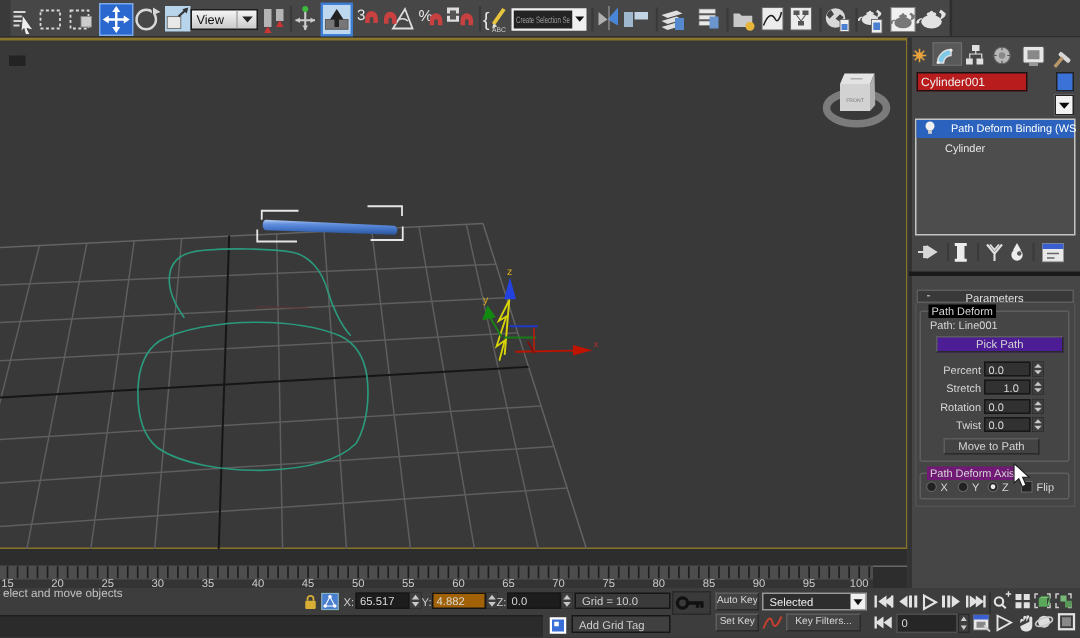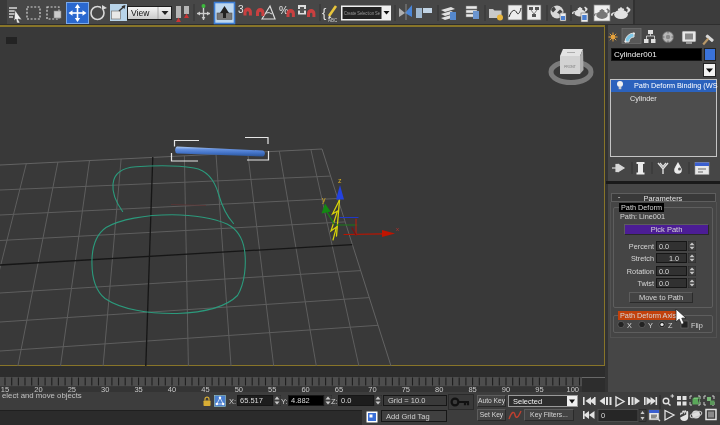--- a/index.html
+++ b/index.html
@@ -359,21 +359,21 @@
       <circle cx="60" cy="9" r="2.2" fill="#888"></circle>
       <path d="M60,3.5 v2 M60,12.5 v2 M54.5,9 h2 M63.5,9 h2" stroke="#555" stroke-width="0.8"></path>
       <rect x="74" y="3" width="14" height="11" rx="1" fill="#e6e6e6" stroke="#555" stroke-width="0.7"></rect>
       <rect x="77" y="5.5" width="8" height="6" fill="#888"></rect>
       <rect x="78" y="14" width="6" height="2" fill="#999"></rect>
       <g transform="translate(99,8) rotate(40)">
         <rect x="-1" y="-1.5" width="9" height="3" rx="1" fill="#d8d8d8"></rect>
         <rect x="1.5" y="1" width="2.2" height="8" fill="#b89868"></rect>
       </g>
     </svg>
-    <div style="position:absolute;left:611px;top:48px;width:91px;height:13px;background:#000000;border:1px solid #161616;box-sizing:border-box;color:#f0f0f0;font-size:8px;line-height:12px;padding-left:2px;overflow:hidden;">Cylinder001</div>
+    <div style="position:absolute;left:611px;top:48px;width:74px;height:13px;background:#b91c1c;border:1px solid #161616;box-sizing:border-box;color:#f0f0f0;font-size:8px;line-height:12px;padding-left:2px;overflow:hidden;">Cylinder001</div>
     <div style="position:absolute;left:704px;top:48px;width:12px;height:13px;background:#3a72d8;border:1px solid #222;box-sizing:border-box"></div>
     <div style="position:absolute;left:703px;top:63px;width:13px;height:14px;background:#f2f2f2;border:1px solid #222;box-sizing:border-box"></div>
     <svg width="13" height="14" style="position:absolute;left:703px;top:63px">
       <polygon points="3,5.5 10,5.5 6.5,9.5" fill="#0a0a0a"></polygon>
     </svg>
     <div style="position:absolute;left:610px;top:79px;width:107px;height:78px;background:#4d4d4d;border:1px solid #c4c4c4;box-sizing:border-box"></div>
     <div style="position:absolute;left:611px;top:80px;width:105px;height:12px;background:#2b62bd"></div>
     <svg width="10" height="11" style="position:absolute;left:615px;top:80px">
       <circle cx="5" cy="4" r="3" fill="#f0f0f0"></circle>
       <rect x="3.7" y="6.7" width="2.6" height="2.5" fill="#ccc"></rect>
@@ -433,21 +433,21 @@
     </svg>
     <div style="position:absolute;left:604px;top:279.2px;width:50px;text-align:right;color:#d6d6d6;font-size:7.3px">Twist</div>
     <div style="position:absolute;left:656px;top:278px;width:31px;height:10px;background:#313131;border:1px solid #161616;box-sizing:border-box;color:#d8d8d8;font-size:7.3px;line-height:9px;padding-left:2px;overflow:hidden;">0.0</div>
     <svg width="8" height="10" style="position:absolute;left:688px;top:278px">
       <rect width="8" height="10" fill="#3e3e3e" stroke="#222" stroke-width="0.6"></rect>
       <polygon points="4,1.5 1.5,4.2 6.5,4.2" fill="#c8c8c8"></polygon>
       <polygon points="4,8.5 1.5,5.8 6.5,5.8" fill="#c8c8c8"></polygon>
     </svg>
     <div style="position:absolute;left:629px;top:292px;width:64px;height:11px;background:#434343;border:1px solid #2a2a2a;border-top-color:#5d5d5d;border-left-color:#5d5d5d;box-sizing:border-box;color:#d6d6d6;font-size:7.5px;line-height:9px;text-align:center;overflow:hidden;white-space:nowrap">Move to Path</div>
     <div style="position:absolute;left:613px;top:315px;width:98px;height:16px;border:1px solid #5e5e5e;border-radius:2px"></div>
-    <div style="position:absolute;left:618px;top:310.5px;background:#c2410c;padding:0 2px;color:#d6d6d6;font-size:7.3px">Path Deform Axis</div>
+    <div style="position:absolute;left:618px;top:310.5px;background:#701a75;padding:0 2px;color:#d6d6d6;font-size:7.3px">Path Deform Axis</div>
     <svg width="98" height="12" style="position:absolute;left:613px;top:319px">
       <circle cx="8" cy="5.5" r="3.2" fill="#222" stroke="#666" stroke-width="0.7"></circle>
       <text x="14" y="8.5" fill="#d6d6d6" font-size="7.3" font-family="Liberation Sans">X</text>
       <circle cx="29" cy="5.5" r="3.2" fill="#222" stroke="#666" stroke-width="0.7"></circle>
       <text x="35" y="8.5" fill="#d6d6d6" font-size="7.3" font-family="Liberation Sans">Y</text>
       <circle cx="49" cy="5.5" r="3.2" fill="#222" stroke="#666" stroke-width="0.7"></circle>
       <circle cx="49" cy="5.5" r="1.6" fill="#e8e8e8"></circle>
       <text x="55" y="8.5" fill="#d6d6d6" font-size="7.3" font-family="Liberation Sans">Z</text>
       <rect x="68" y="2" width="7" height="7" fill="#222" stroke="#666" stroke-width="0.7"></rect>
       <text x="78" y="8.5" fill="#d6d6d6" font-size="7.3" font-family="Liberation Sans">Flip</text>
@@ -472,21 +472,21 @@
       <path d="M6,2.8 L2.8,9 M6,2.8 L9.2,9 M2.8,9 H9.2" stroke="#fff" stroke-width="0.7"></path>
     </svg>
     <div style="position:absolute;left:229px;top:397px;color:#cfcfcf;font-size:7.5px;white-space:nowrap">X:</div>
     <div style="position:absolute;left:237px;top:395px;width:36px;height:11px;background:#1d1d1d;border:1px solid #161616;box-sizing:border-box;color:#d8d8d8;font-size:7.5px;line-height:10px;padding-left:2px;overflow:hidden;">65.517</div>
     <svg width="8" height="11" style="position:absolute;left:273px;top:395px">
       <rect width="8" height="11" fill="#3e3e3e" stroke="#222" stroke-width="0.6"></rect>
       <polygon points="4,1.5 1.5,4.62 6.5,4.62" fill="#c8c8c8"></polygon>
       <polygon points="4,9.5 1.5,6.38 6.5,6.38" fill="#c8c8c8"></polygon>
     </svg>
     <div style="position:absolute;left:281px;top:397px;color:#cfcfcf;font-size:7.5px;white-space:nowrap">Y:</div>
-    <div style="position:absolute;left:288px;top:395px;width:36px;height:11px;background:#000000;border:1px solid #161616;box-sizing:border-box;color:#d8d8d8;font-size:7.5px;line-height:10px;padding-left:2px;overflow:hidden;">4.882</div>
+    <div style="position:absolute;left:288px;top:395px;width:36px;height:11px;background:#a16207;border:1px solid #161616;box-sizing:border-box;color:#d8d8d8;font-size:7.5px;line-height:10px;padding-left:2px;overflow:hidden;">4.882</div>
     <svg width="8" height="11" style="position:absolute;left:324px;top:395px">
       <rect width="8" height="11" fill="#3e3e3e" stroke="#222" stroke-width="0.6"></rect>
       <polygon points="4,1.5 1.5,4.62 6.5,4.62" fill="#c8c8c8"></polygon>
       <polygon points="4,9.5 1.5,6.38 6.5,6.38" fill="#c8c8c8"></polygon>
     </svg>
     <div style="position:absolute;left:331px;top:397px;color:#cfcfcf;font-size:7.5px;white-space:nowrap">Z:</div>
     <div style="position:absolute;left:338px;top:395px;width:36px;height:11px;background:#1d1d1d;border:1px solid #161616;box-sizing:border-box;color:#d8d8d8;font-size:7.5px;line-height:10px;padding-left:2px;overflow:hidden;">0.0</div>
     <svg width="8" height="11" style="position:absolute;left:374px;top:395px">
       <rect width="8" height="11" fill="#3e3e3e" stroke="#222" stroke-width="0.6"></rect>
       <polygon points="4,1.5 1.5,4.62 6.5,4.62" fill="#c8c8c8"></polygon>

